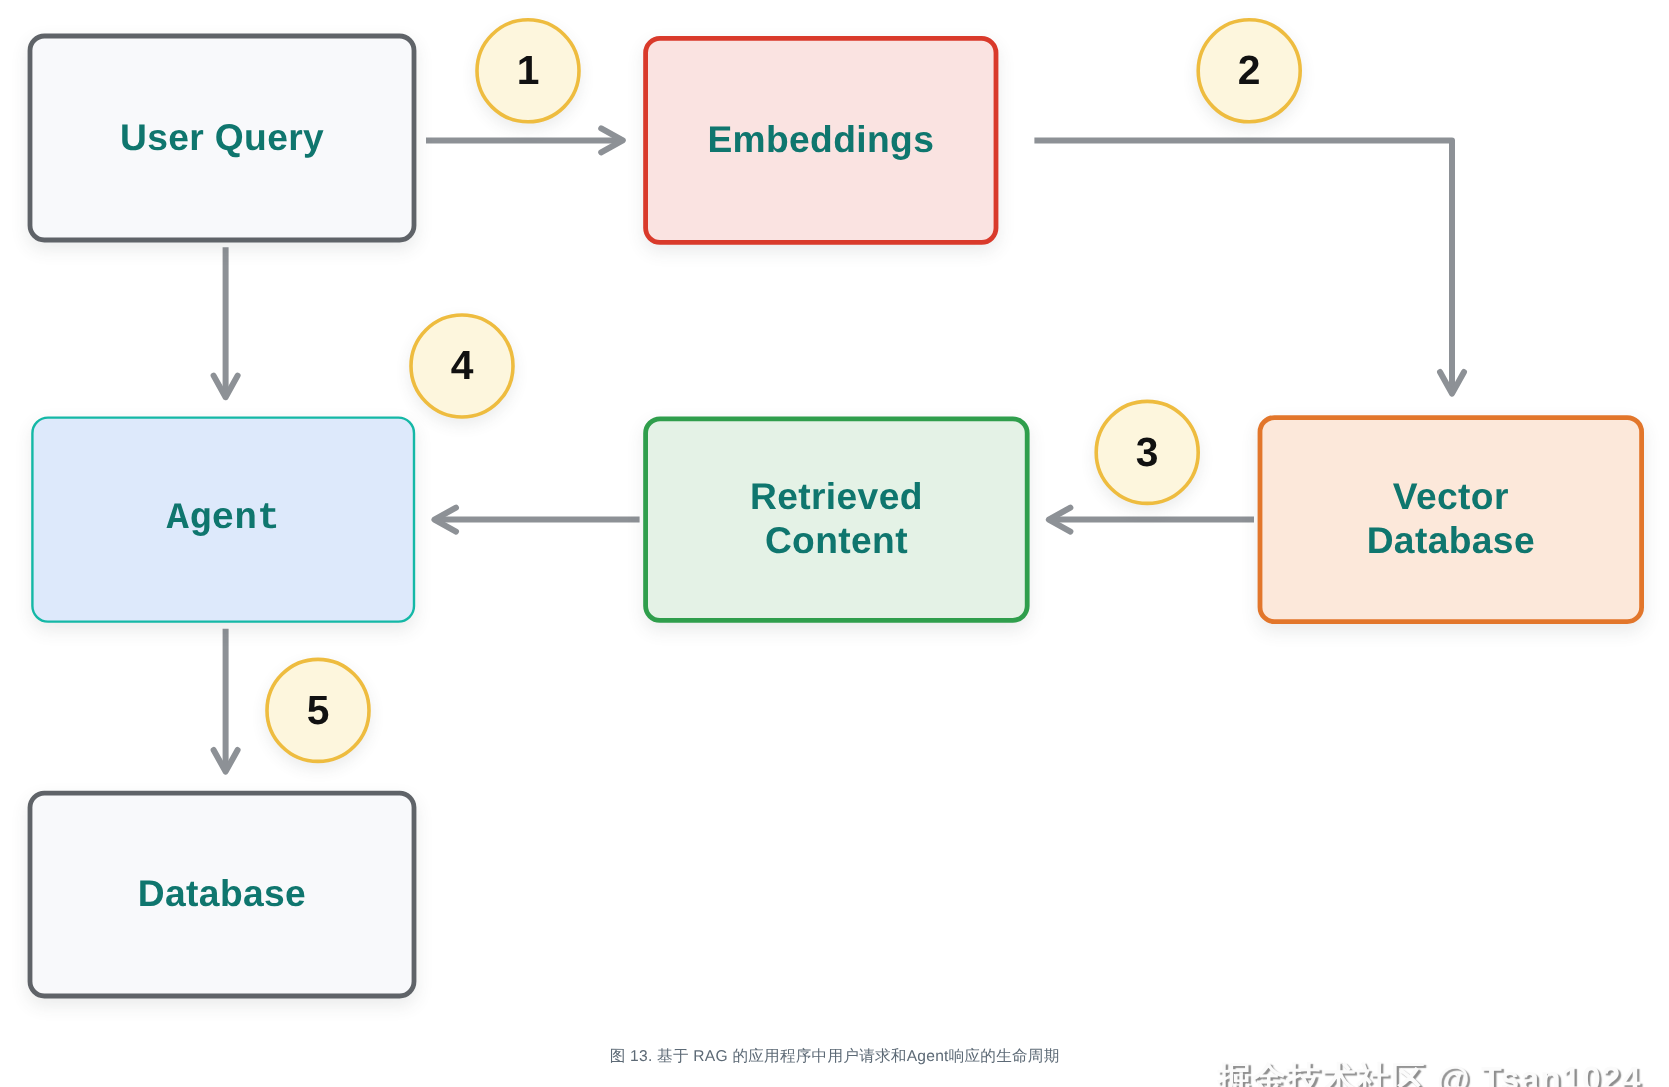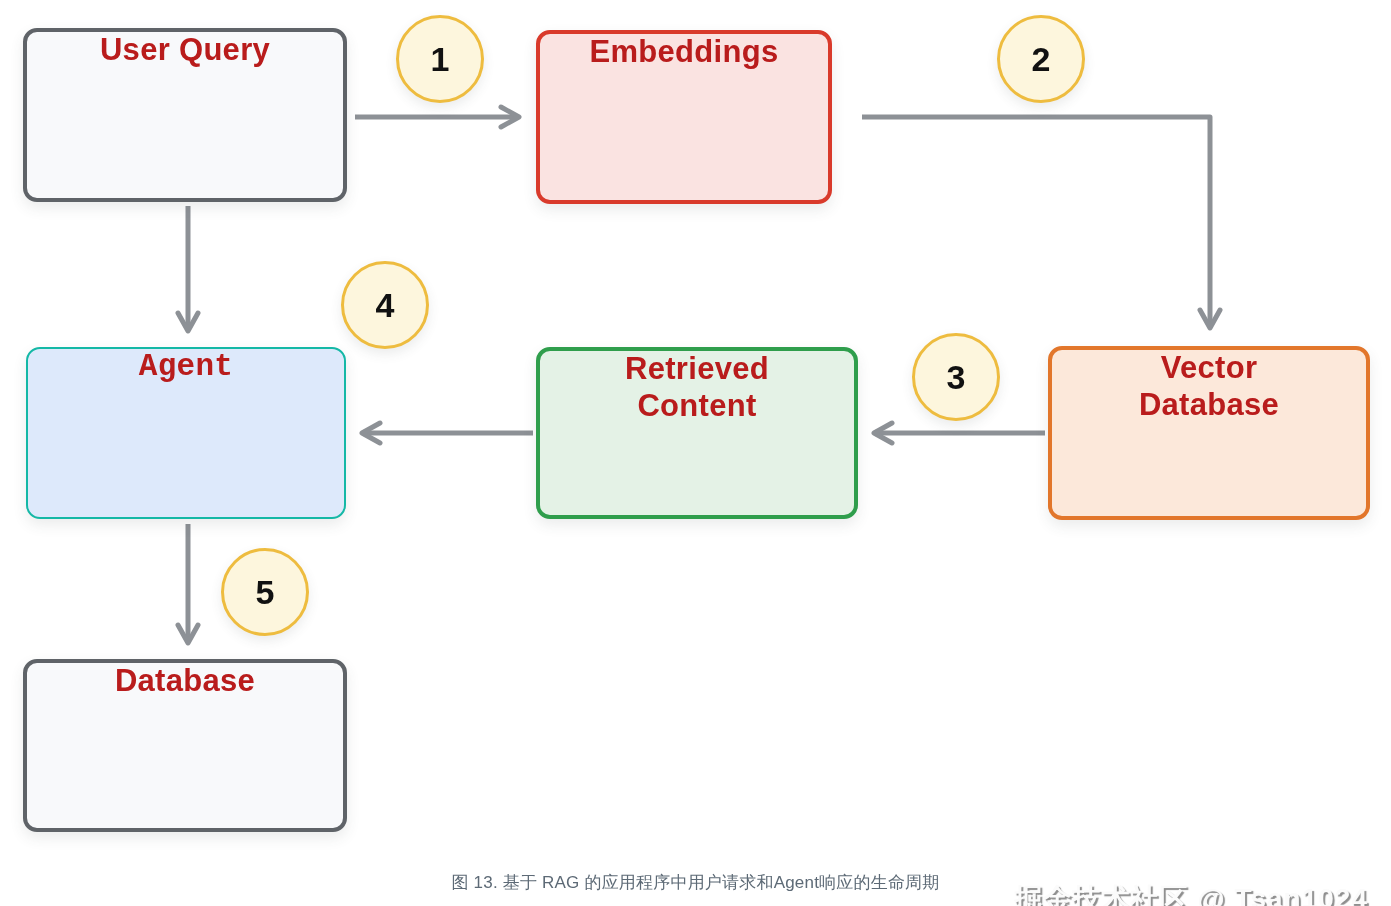--- a/index.html
+++ b/index.html
@@ -20,25 +20,26 @@
     left: 0; top: 0;
     width: 1391px;
     height: 906px;
     pointer-events: none;
   }
   .node {
     position: absolute;
     box-sizing: border-box;
     border-radius: 14px;
     display: flex;
+    align-items: center;
     justify-content: center;
     text-align: center;
     font-size: 31px;
     font-weight: 700;
-    color: #b91c1c;
+    color: #0f766e;
     letter-spacing: 0.3px;
     line-height: 1.18;
     box-shadow: 0 6px 14px rgba(60,64,67,0.10);
   }
   .node .label { display: inline-block; }
   .node.narrow-label .label { max-width: 190px; }
 
   #node-user-query       { left: 23px;  top: 28px;  width: 324px; height: 174px; background: #f8f9fb; border: 4px solid #5f6368; }
   #node-embeddings       { left: 536px; top: 30px;  width: 296px; height: 174px; background: #fae3e1; border: 4px solid #d93a2b; }
   #node-vector-database  { left: 1048px;top: 346px; width: 322px; height: 174px; background: #fce8da; border: 4px solid #e2762b; }
@@ -67,21 +68,21 @@
   #badge-3 { left: 912px; top: 333px; }
   #badge-4 { left: 341px; top: 261px; }
   #badge-5 { left: 221px; top: 548px; }
 
   .caption {
     position: absolute;
     left: 0;
     top: 871px;
     width: 100%;
     text-align: center;
-    font-size: 17px;
+    font-size: 13px;
     color: #5d6a76;
     letter-spacing: 0.2px;
   }
   .watermark {
     position: absolute;
     right: 23px;
     top: 848px;
     font-size: 28px;
     font-weight: 700;
     color: #fbfbfb;

